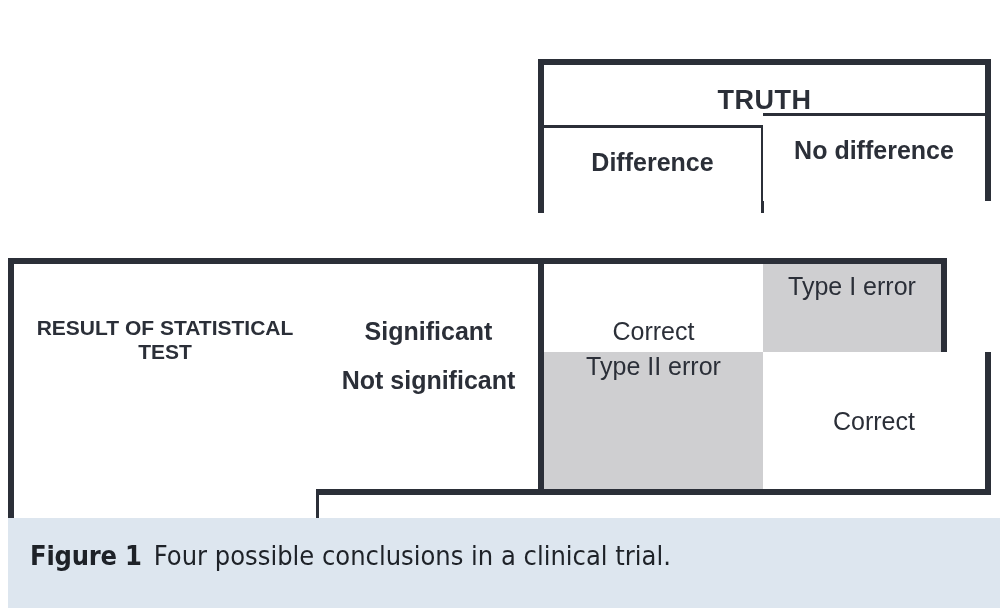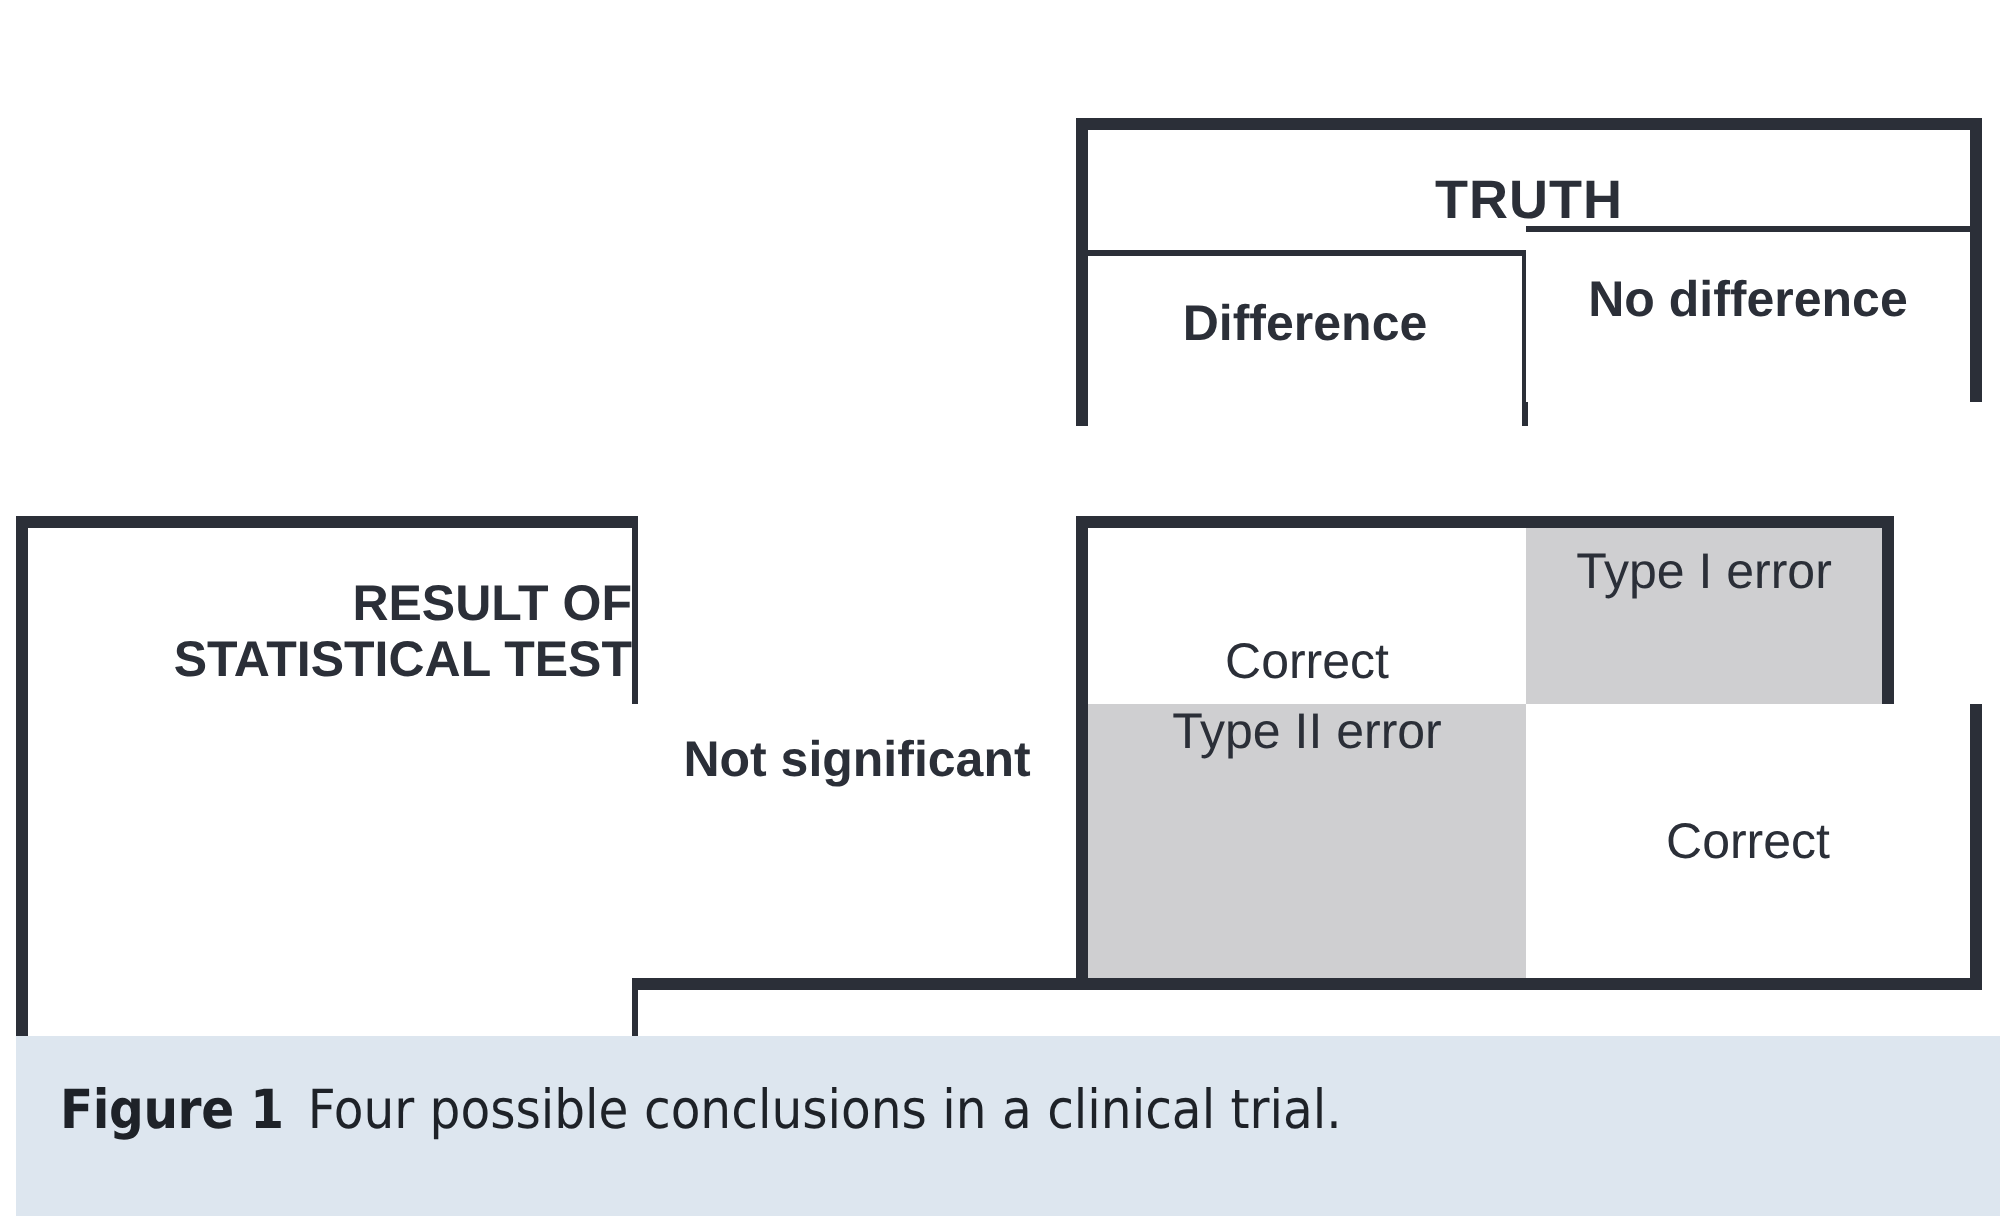--- a/index.html
+++ b/index.html
@@ -82,23 +82,22 @@
     font-size: 25px;
     padding-top: 20px;
   }
 
   
   #row-label-stub {
     left: 8px;
     top: 210px;
     width: 311px;
     height: 285px;
-    font-size: 25px;
-    padding-top: 24px;
-    text-align: right;
+    font-size: 21px;
+    padding-top: 52px;
   }
 
   #cell-significant {
     left: 316px;
     top: 210px;
     width: 228px;
     height: 143px;
     font-size: 25px;
   }
   #cell-not-significant {
@@ -184,20 +183,23 @@
   </div>
 
   <div class="cell v-top bold bt-thin br-thick" id="hdr-no-difference">
     <span>No difference</span>
   </div>
 
   <div class="cell v-top bold bt-thick bb-thick bl-thick br-thin" id="row-label-stub">
     <span>RESULT OF STATISTICAL TEST</span>
   </div>
 
+  <div class="cell v-center bold bt-thick bb-thin br-thin" id="cell-significant">
+    <span>Significant</span>
+  </div>
 
   <div class="cell v-top bold bb-thick br-thin" id="cell-not-significant">
     <span>Not significant</span>
   </div>
 
   <div class="cell v-center plain bt-thick bb-thin bl-thick br-thin" id="cell-r1c1">
     <span>Correct</span>
   </div>
 
   <div class="cell v-top plain gray bt-thick bb-thin br-thick" id="cell-r1c2">

